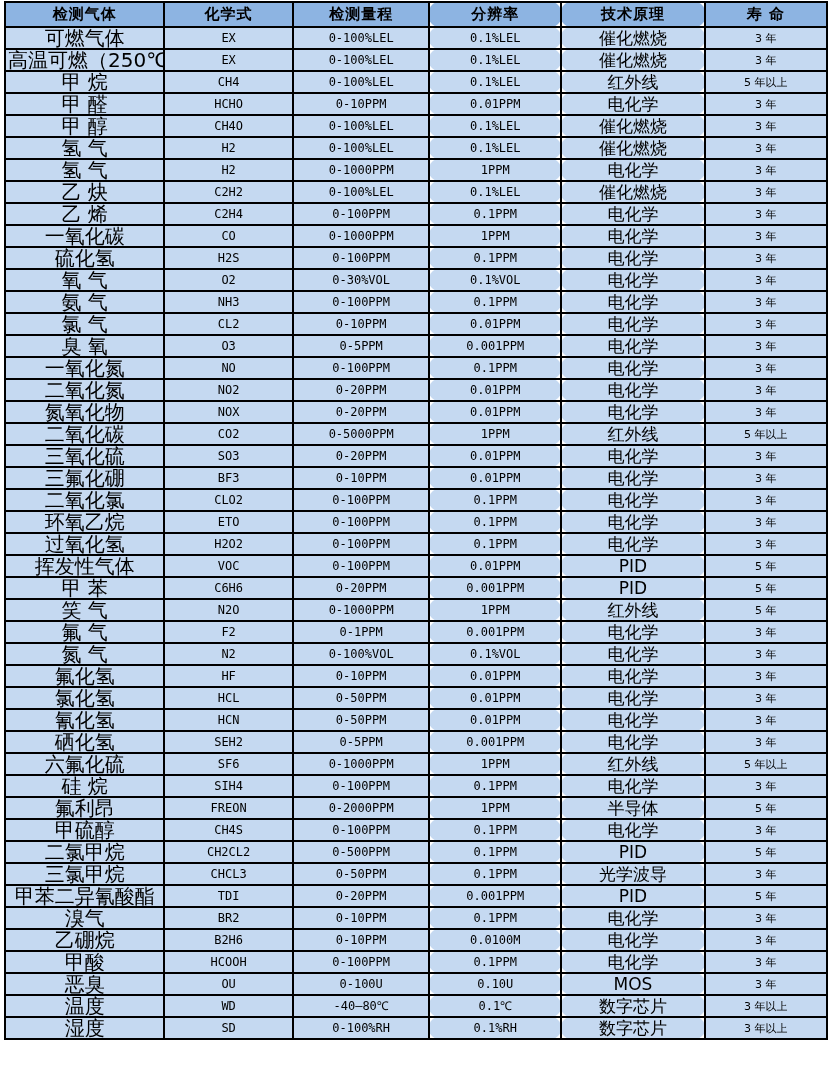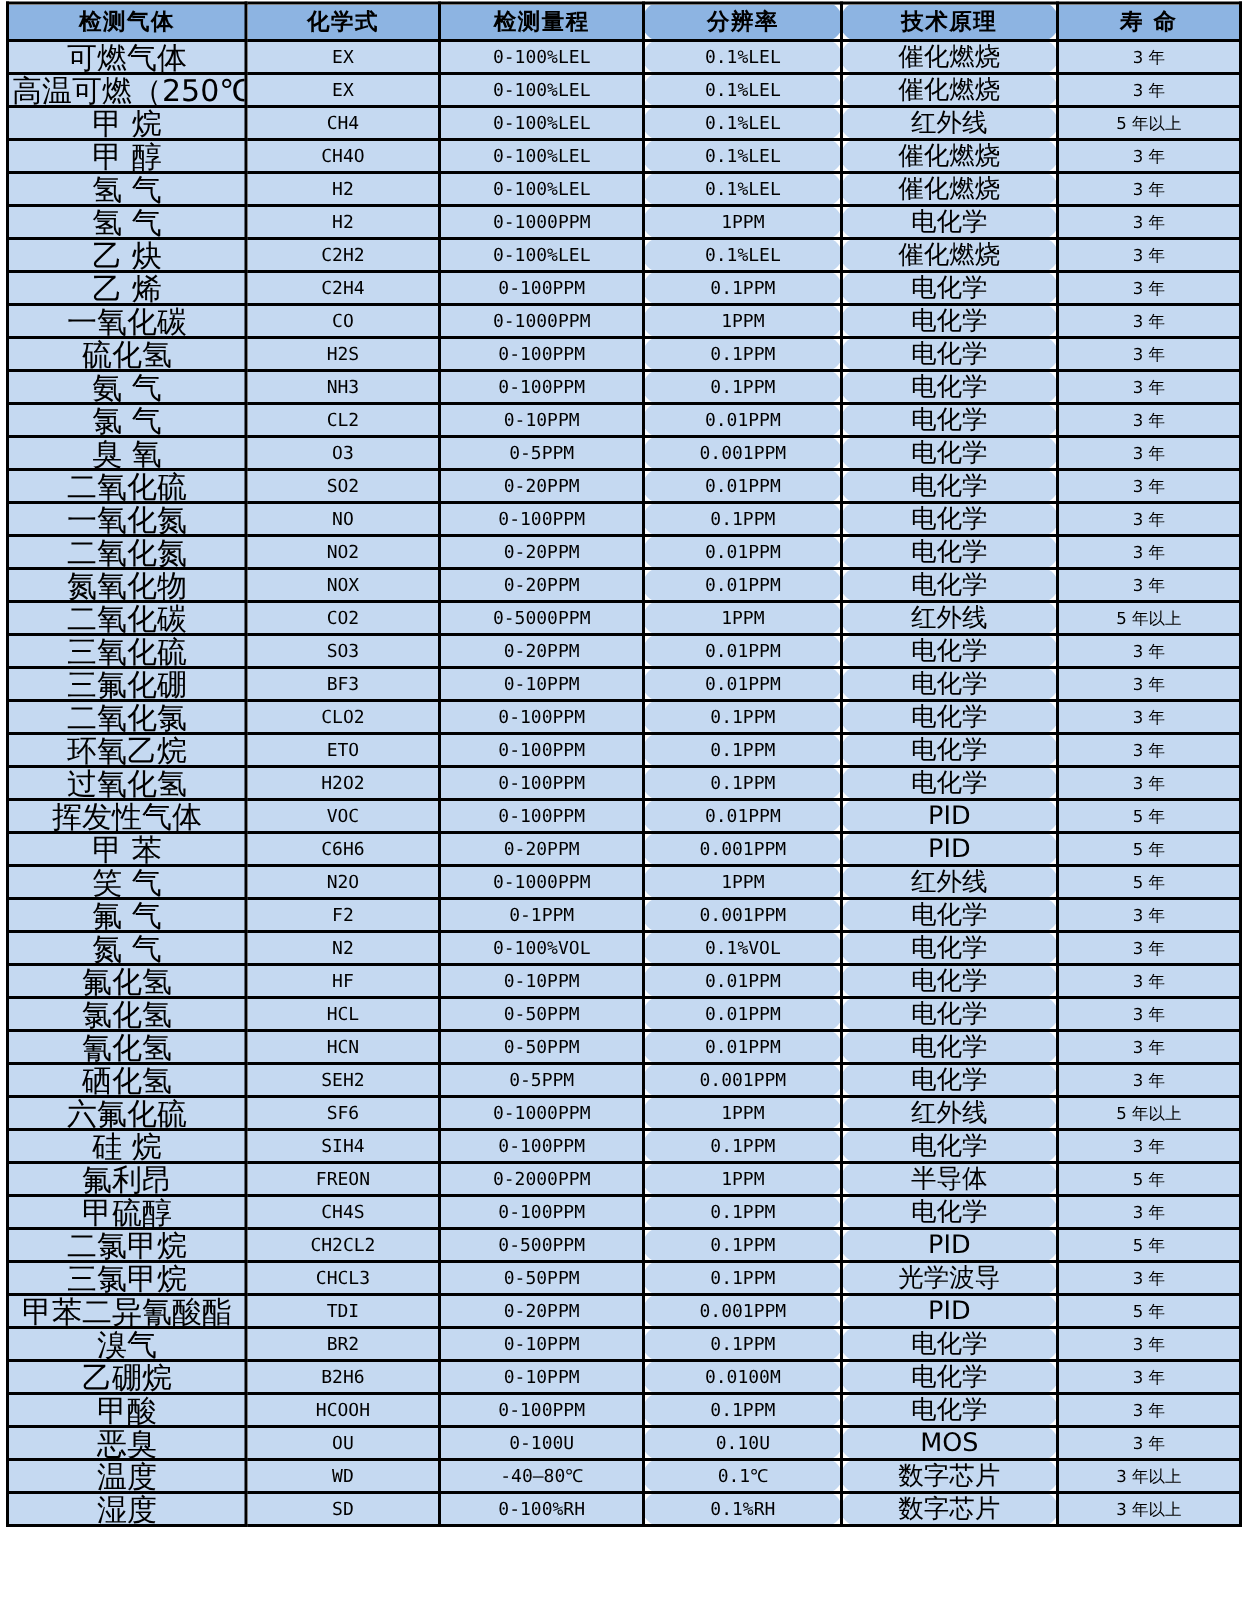--- a/index.html
+++ b/index.html
@@ -92,20 +92,28 @@
         </tr>
         <tr>
           <td class="col-0">甲 烷</td>
           <td class="col-1">CH4</td>
           <td class="col-2">0-100%LEL</td>
           <td class="col-3">0.1%LEL</td>
           <td class="col-4">红外线</td>
           <td class="col-5">5 年以上</td>
         </tr>
         <tr>
+          <td class="col-0">甲 醛</td>
+          <td class="col-1">HCHO</td>
+          <td class="col-2">0-10PPM</td>
+          <td class="col-3">0.01PPM</td>
+          <td class="col-4">电化学</td>
+          <td class="col-5">3 年</td>
+        </tr>
+        <tr>
           <td class="col-0">甲 醇</td>
           <td class="col-1">CH4O</td>
           <td class="col-2">0-100%LEL</td>
           <td class="col-3">0.1%LEL</td>
           <td class="col-4">催化燃烧</td>
           <td class="col-5">3 年</td>
         </tr>
         <tr>
           <td class="col-0">氢 气</td>
           <td class="col-1">H2</td>
@@ -144,20 +152,28 @@
           <td class="col-2">0-1000PPM</td>
           <td class="col-3">1PPM</td>
           <td class="col-4">电化学</td>
           <td class="col-5">3 年</td>
         </tr>
         <tr>
           <td class="col-0">硫化氢</td>
           <td class="col-1">H2S</td>
           <td class="col-2">0-100PPM</td>
           <td class="col-3">0.1PPM</td>
+          <td class="col-4">电化学</td>
+          <td class="col-5">3 年</td>
+        </tr>
+        <tr>
+          <td class="col-0">氧 气</td>
+          <td class="col-1">O2</td>
+          <td class="col-2">0-30%VOL</td>
+          <td class="col-3">0.1%VOL</td>
           <td class="col-4">电化学</td>
           <td class="col-5">3 年</td>
         </tr>
         <tr>
           <td class="col-0">氨 气</td>
           <td class="col-1">NH3</td>
           <td class="col-2">0-100PPM</td>
           <td class="col-3">0.1PPM</td>
           <td class="col-4">电化学</td>
           <td class="col-5">3 年</td>
@@ -168,28 +184,20 @@
           <td class="col-2">0-10PPM</td>
           <td class="col-3">0.01PPM</td>
           <td class="col-4">电化学</td>
           <td class="col-5">3 年</td>
         </tr>
         <tr>
           <td class="col-0">臭 氧</td>
           <td class="col-1">O3</td>
           <td class="col-2">0-5PPM</td>
           <td class="col-3">0.001PPM</td>
-          <td class="col-4">电化学</td>
-          <td class="col-5">3 年</td>
-        </tr>
-        <tr>
-          <td class="col-0">二氧化硫</td>
-          <td class="col-1">SO2</td>
-          <td class="col-2">0-20PPM</td>
-          <td class="col-3">0.01PPM</td>
           <td class="col-4">电化学</td>
           <td class="col-5">3 年</td>
         </tr>
         <tr>
           <td class="col-0">一氧化氮</td>
           <td class="col-1">NO</td>
           <td class="col-2">0-100PPM</td>
           <td class="col-3">0.1PPM</td>
           <td class="col-4">电化学</td>
           <td class="col-5">3 年</td>

